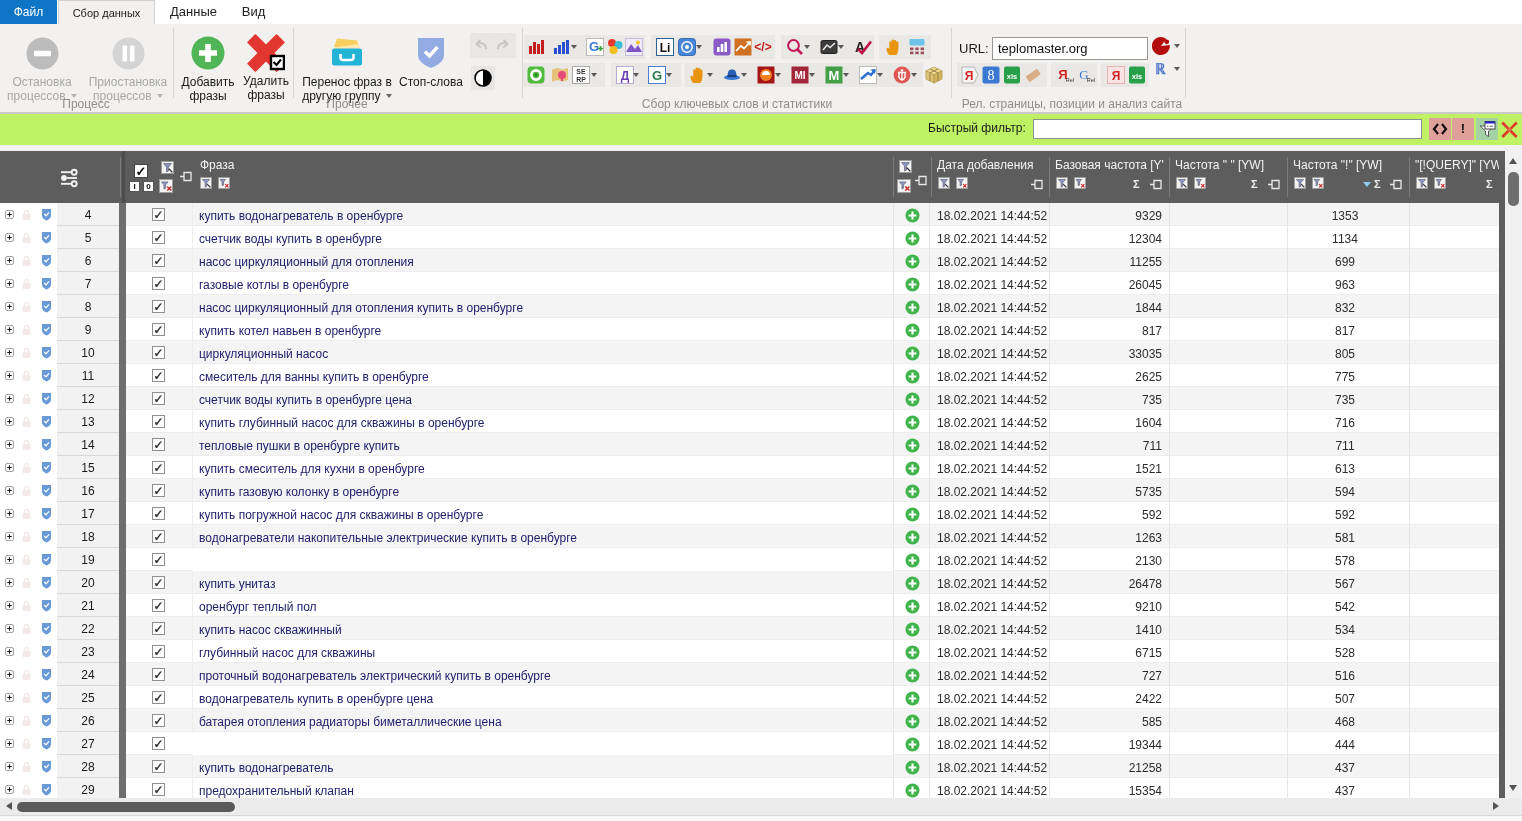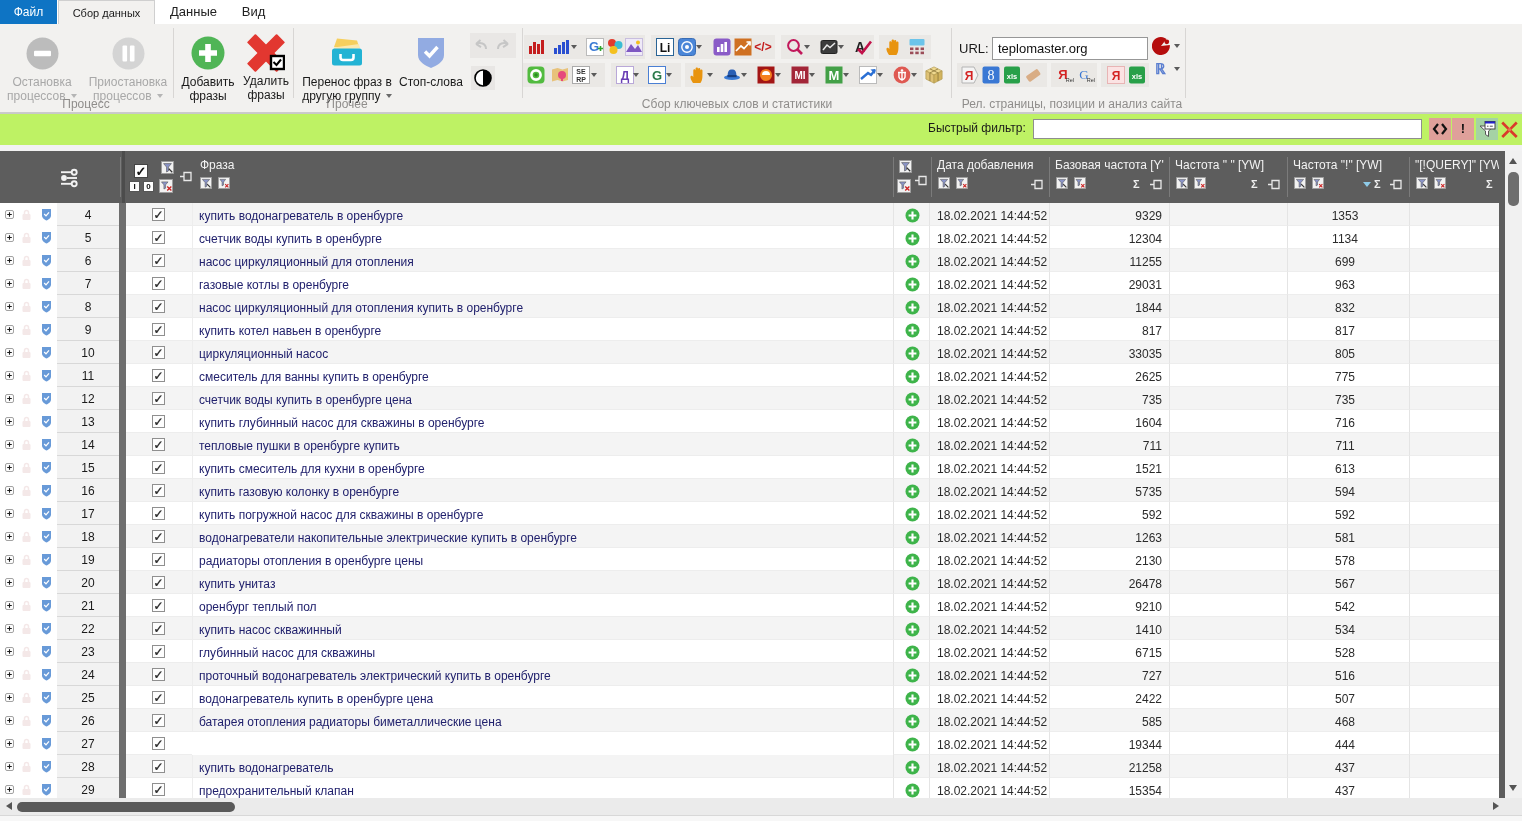--- a/index.html
+++ b/index.html
@@ -621,21 +621,21 @@
         <span class="cb">✓</span>
       </div>
 <div class="ph cell">газовые котлы в оренбурге</div>
 <div class="plusc cell">
         <svg style="top:5px" width="15" height="15" viewBox="0 0 15 15">
           <circle cx="7.5" cy="7.5" r="7" fill="#3eb44a"></circle>
           <path d="M7.5 3.6v7.8M3.6 7.5h7.8" stroke="#fff" stroke-width="2.1"></path>
         </svg>
       </div>
 <div class="date cell">18.02.2021 14:44:52</div>
-<div class="f1 cell">29031</div>
+<div class="f1 cell">26045</div>
 <div class="cbx cell"></div>
 <div class="f2 cell">963</div>
 <div class="f3 cell"></div>
 </div>
 <div class="row ev" style="top:92px">
 <svg class="exp" style="top:7px" width="9" height="9" viewBox="0 0 9 9">
         <rect x="0.5" y="0.5" width="8" height="8" rx="1.5" fill="#fcfcfc" stroke="#a2a2a2"></rect>
         <path d="M2.2 4.5h4.6M4.5 2.2v4.6" stroke="#1a1a1a" stroke-width="1.1"></path>
       </svg>
 <svg class="lock" width="11" height="12" viewBox="0 0 11 12">
@@ -973,21 +973,20 @@
         <path d="M3.5 5V3.5a2 2 0 014 0V5" fill="none" stroke="#f4e8e8" stroke-width="1.5"></path>
       </svg>
 <svg class="shield" width="11" height="13" viewBox="0 0 11 13">
         <path d="M1 1h9v6.4c0 2.8-2.7 4.2-4.5 5C3.7 11.6 1 10.2 1 7.4z" fill="#689ad8"></path>
         <path d="M3.2 6l1.8 1.9 3-3.5" stroke="#fff" stroke-width="1.3" fill="none"></path>
       </svg>
 <div class="num">19</div>
 <div class="cbc cell">
         <span class="cb">✓</span>
       </div>
-<div class="ph cell">радиаторы отопления в оренбурге цены</div>
 <div class="plusc cell">
         <svg style="top:5px" width="15" height="15" viewBox="0 0 15 15">
           <circle cx="7.5" cy="7.5" r="7" fill="#3eb44a"></circle>
           <path d="M7.5 3.6v7.8M3.6 7.5h7.8" stroke="#fff" stroke-width="2.1"></path>
         </svg>
       </div>
 <div class="date cell">18.02.2021 14:44:52</div>
 <div class="f1 cell">2130</div>
 <div class="cbx cell"></div>
 <div class="f2 cell">578</div>

